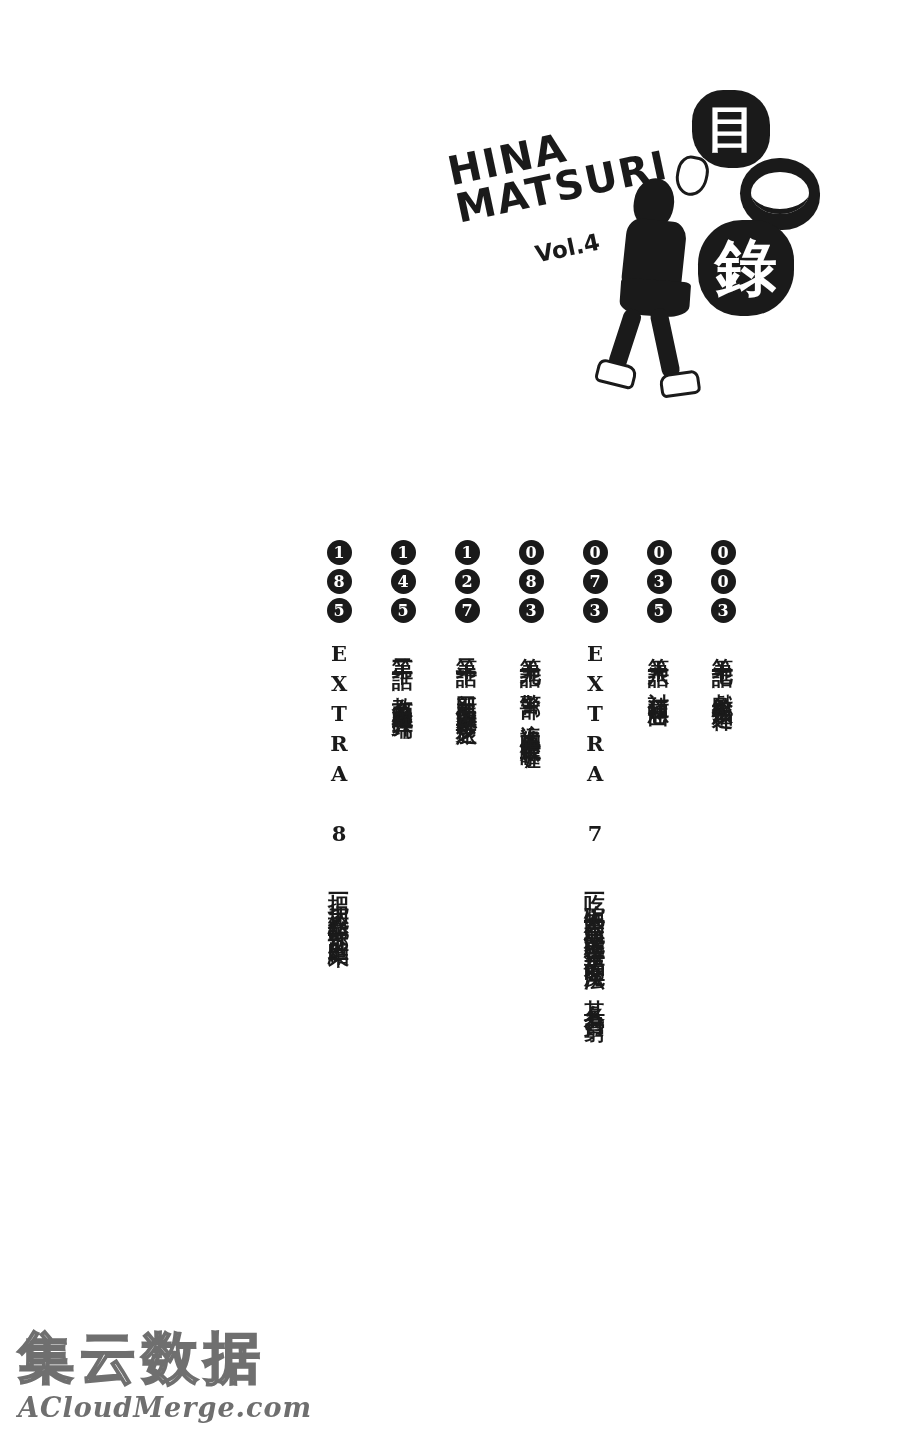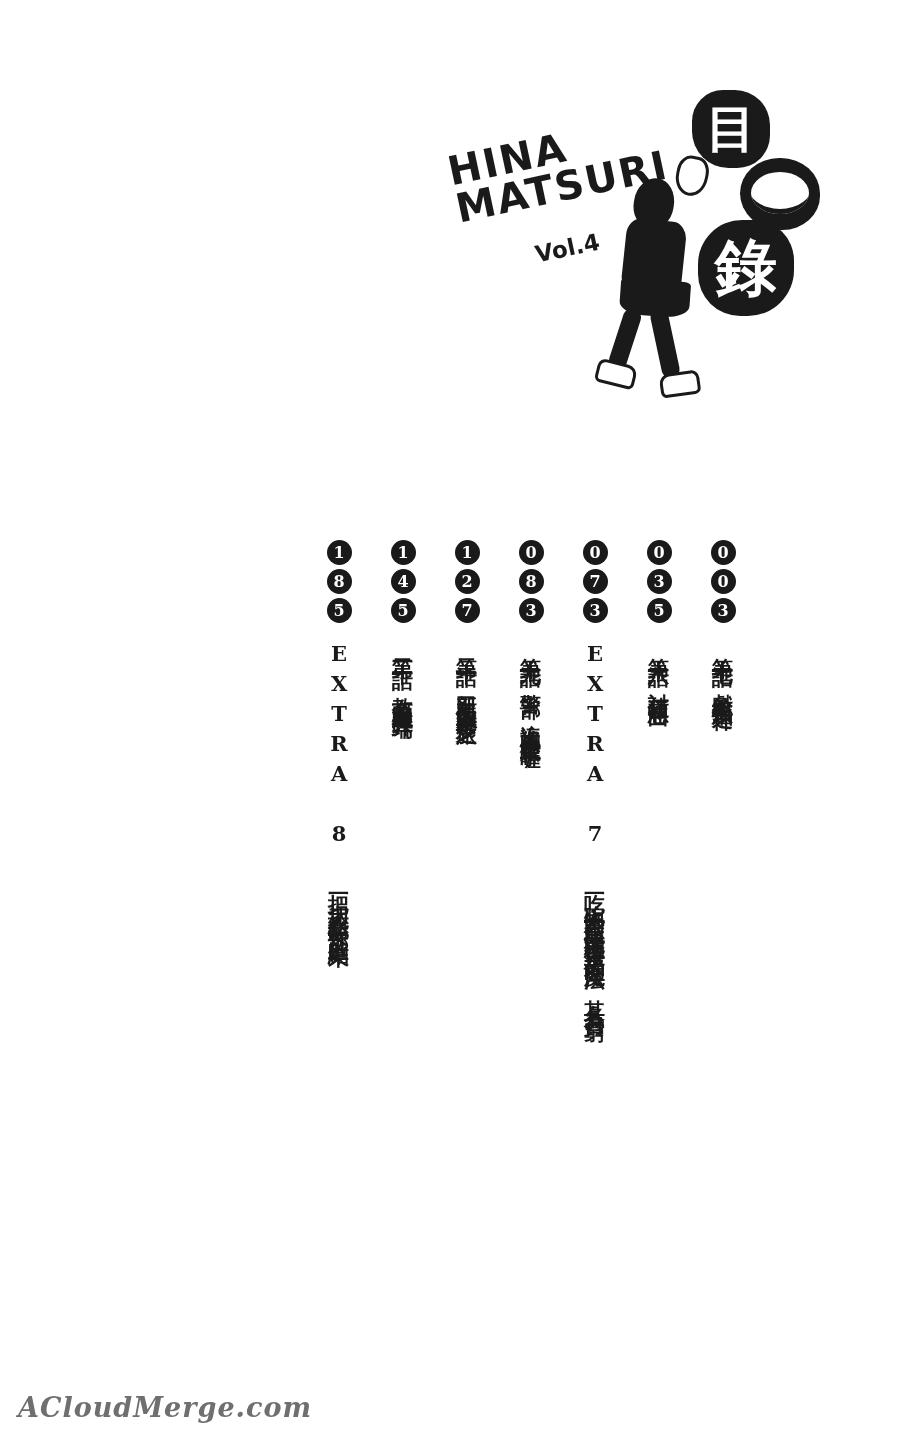--- a/index.html
+++ b/index.html
@@ -229,20 +229,21 @@
   .watermark .wm-cn {
     font-family: "DejaVu Sans", sans-serif;
     font-weight: 800;
     font-size: 56px;
     letter-spacing: 6px;
     line-height: 1;
     -webkit-text-stroke: 2px #6f6f6f;
     color: #ffffff;
   }
   .watermark .wm-en {
+    margin-top: 6px;
     font-family: "DejaVu Serif", serif;
     font-style: italic;
     font-weight: 700;
     font-size: 27px;
     letter-spacing: 1px;
     color: #6f6f6f;
   }
 </style>
 </head>
 <body>
@@ -329,14 +330,15 @@
       <span class="digit">1</span>
       <span class="digit">8</span>
       <span class="digit">5</span>
     </div>
     <div class="entry-text latin">EXTRA 8　把一切丟給能幹部下的結果</div>
   </div>
 
 </div>
 
 <div class="watermark">
+  <div class="wm-cn">集云数据</div>
   <div class="wm-en">ACloudMerge.com</div>
 </div>
 
 </body></html>

